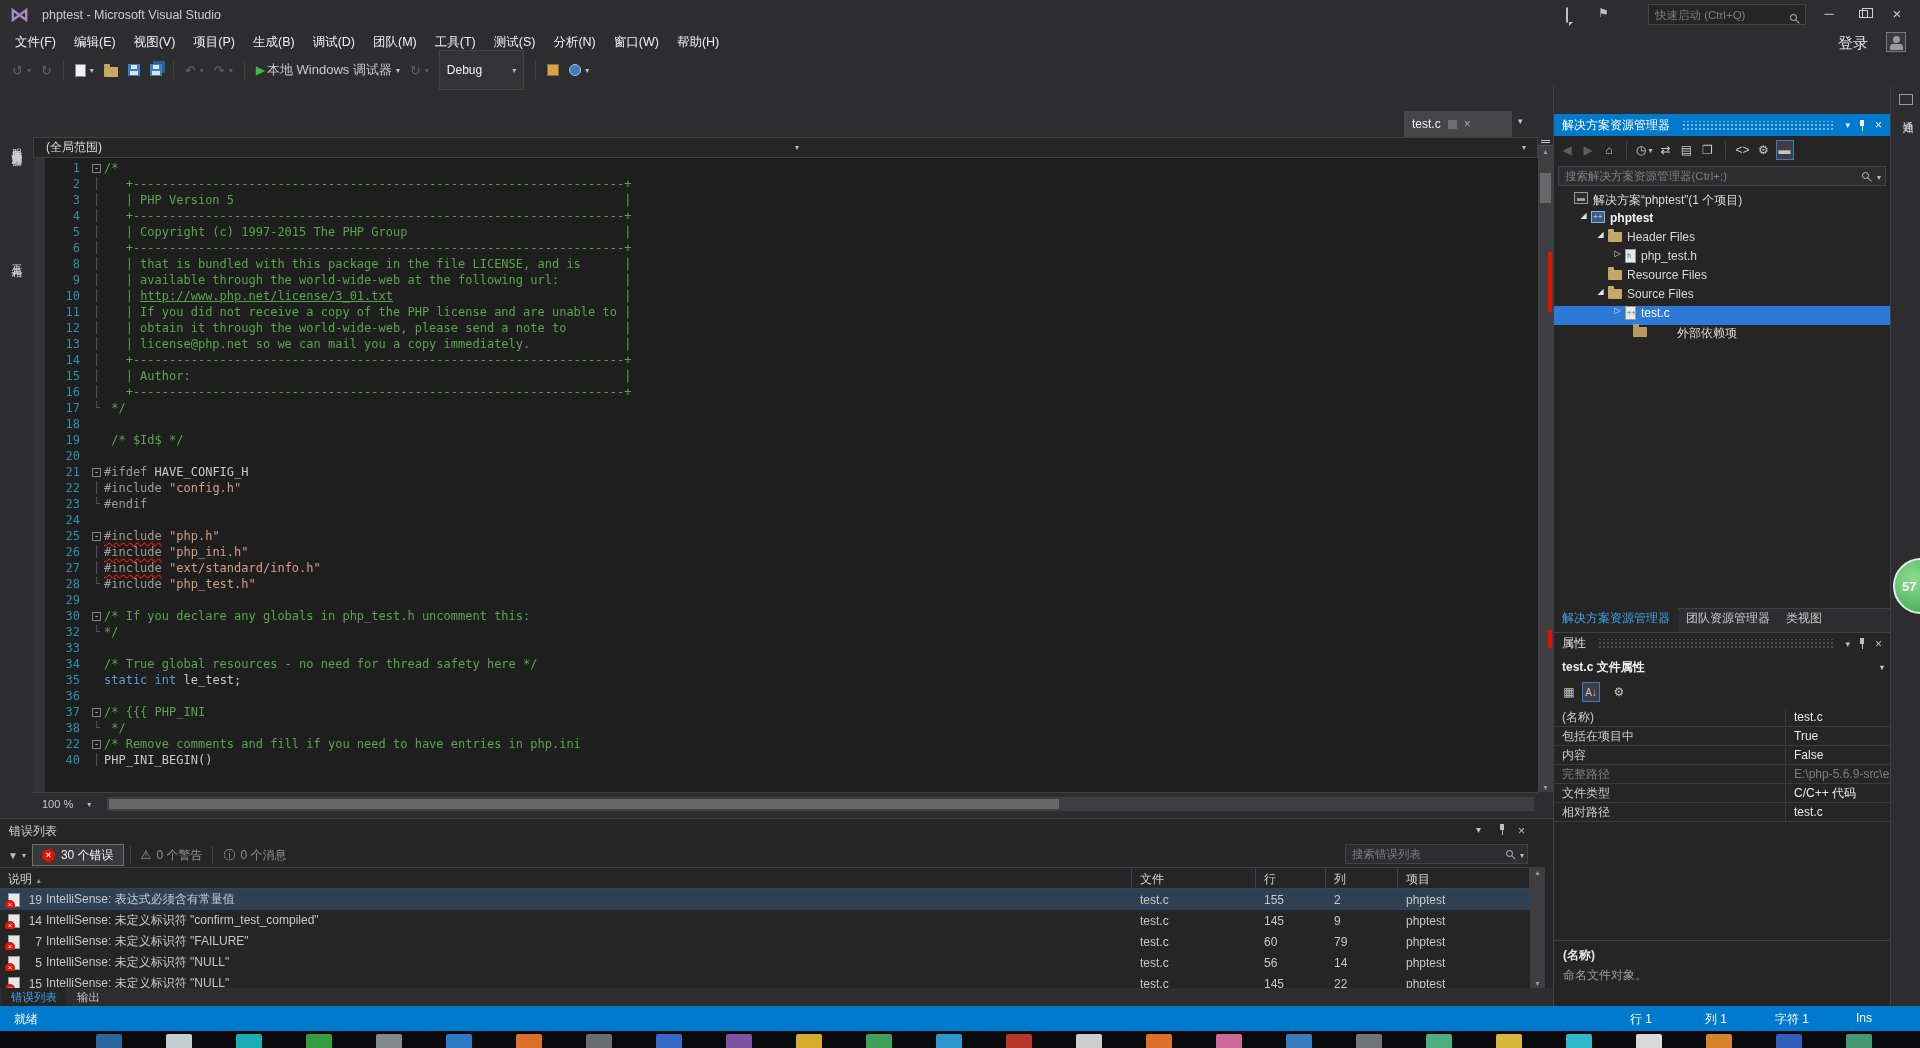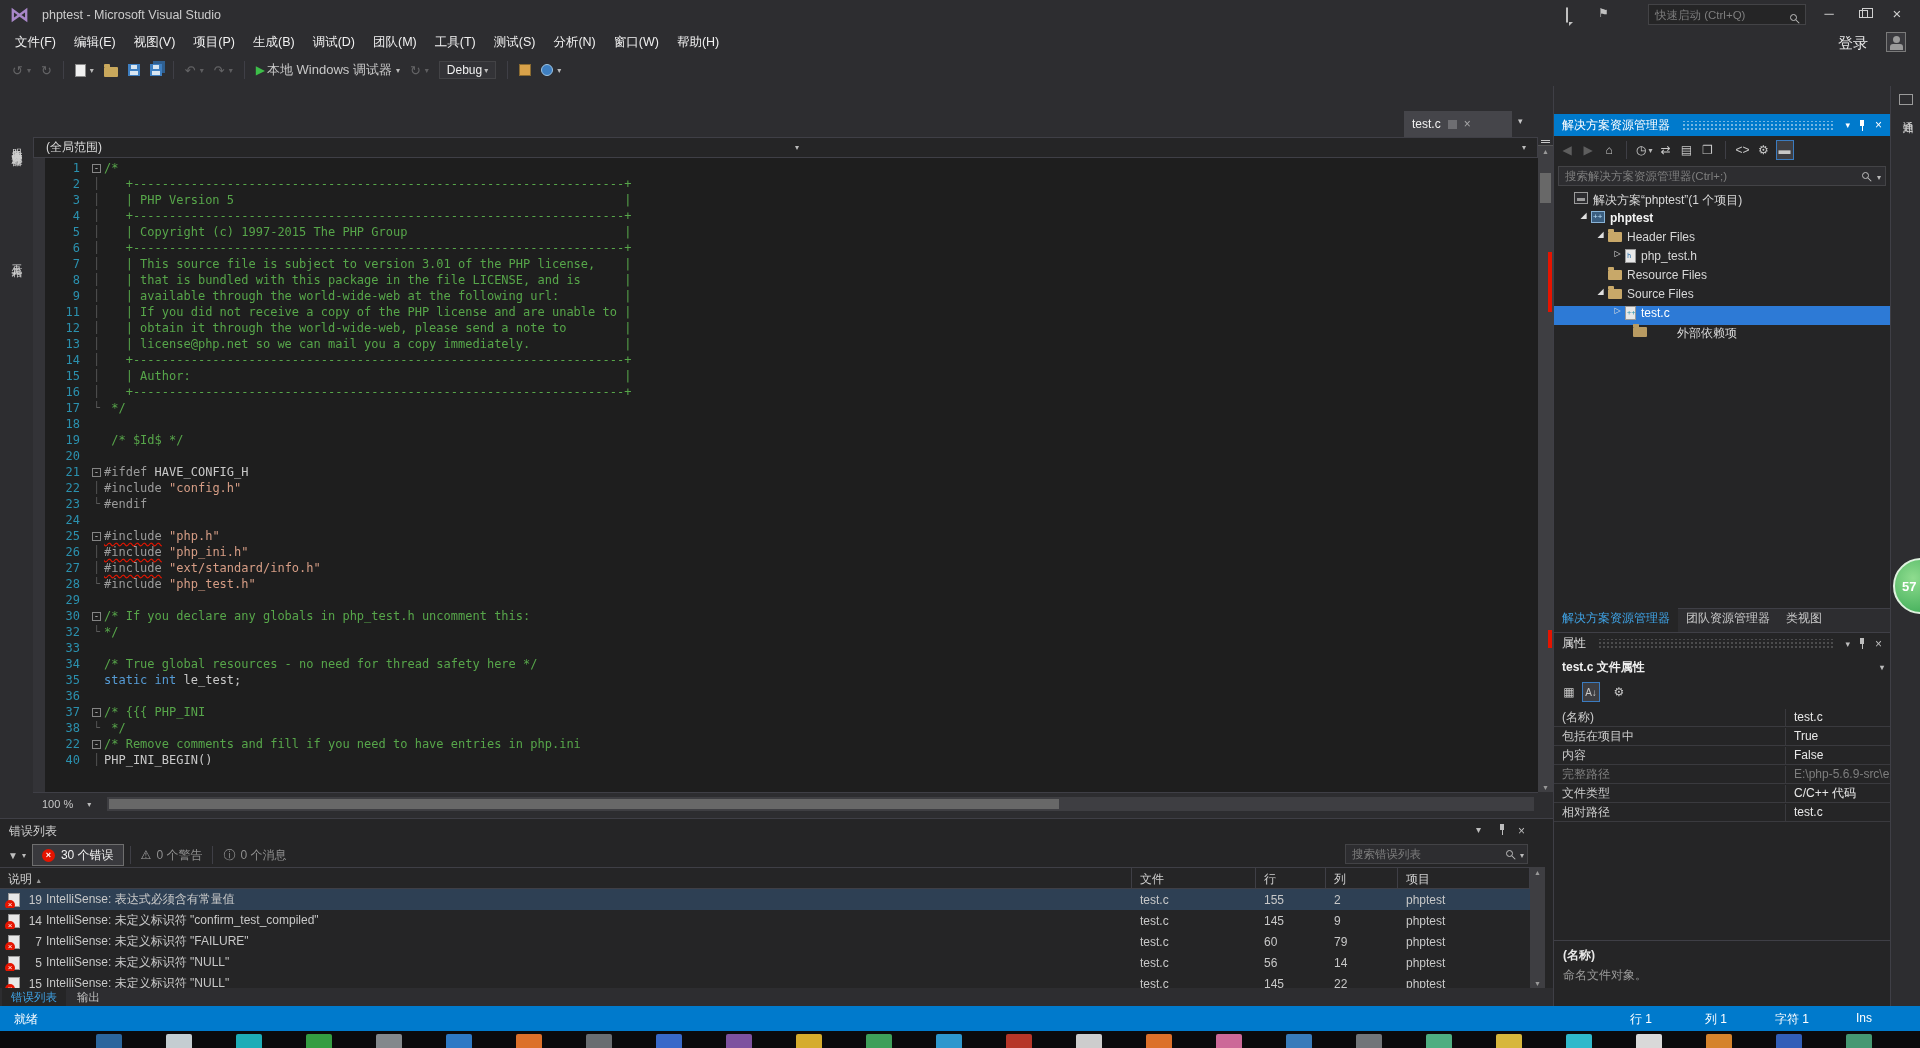--- a/index.html
+++ b/index.html
@@ -35,21 +35,21 @@
   #avatar::before{content:"";position:absolute;left:6px;top:3px;width:7px;height:7px;border-radius:50%;background:#9A9A9A}
   #avatar::after{content:"";position:absolute;left:3px;top:11px;width:13px;height:6px;border-radius:3px 3px 0 0;background:#9A9A9A}
 
   
   #toolbar{left:0;top:54px;width:1920px;height:32px;display:flex;align-items:center;padding-left:8px;gap:2px}
   .tbtn{height:24px;display:flex;align-items:center;padding:0 4px;color:#C8C8C8;font-size:13px;gap:2px}
   .dim{opacity:.35}
   .tsep{width:1px;height:18px;background:#3F3F46;margin:0 5px}
   .dd{font-size:8px;color:#BBBBBB;margin-left:2px}
   .run{color:#3DBE49;font-size:12px}
-  .combo{border:1px solid #434346;background:#333337;height:18px;padding:0 7px;display:flex;align-items:center;gap:0;font-size:12px;color:#F1F1F1;margin:0 4px}
+  .combo{border:1px solid #434346;background:#333337;height:40px;padding:0 7px;display:flex;align-items:center;gap:28px;font-size:12px;color:#F1F1F1;margin:0 4px}
   .i-doc16{display:inline-block;width:11px;height:13px;background:#F0F0F0;border:1px solid #888;position:relative}
   .i-folder{display:inline-block;width:14px;height:10px;background:#C9A85C;border-radius:1px;position:relative;margin-top:3px}
   .i-folder::before{content:"";position:absolute;left:0;top:-3px;width:6px;height:3px;background:#C9A85C;border-radius:1px 1px 0 0}
   .i-floppy{display:inline-block;width:12px;height:12px;background:#3E7FC1;position:relative}
   .i-floppy::before{content:"";position:absolute;left:3px;top:1px;width:6px;height:4px;background:#D8E6F2}
   .i-floppy::after{content:"";position:absolute;left:2px;bottom:1px;width:8px;height:4px;background:#D8E6F2}
   .i-floppy2{box-shadow:3px -3px 0 0 #2F5F90}
   .i-attach{display:inline-block;width:12px;height:12px;background:#D8A24A;border:1px solid #8A6A30}
   .i-find{display:inline-block;width:12px;height:12px;border-radius:50%;background:#3E7FC1;border:1px solid #9FC4E2}
 
@@ -302,23 +302,23 @@
 
   <div id="codebg" class="ab">
     <div id="bpmargin"></div>
     <div id="code">
         <div class="cl"><span class="ln">1</span><span class="fold"><span class="fbox">-</span></span><span class="tok-c">/*</span></div>
         <div class="cl"><span class="ln">2</span><span class="fold">│</span><span class="tok-c">   +--------------------------------------------------------------------+</span></div>
         <div class="cl"><span class="ln">3</span><span class="fold">│</span><span class="tok-c">   | PHP Version 5                                                      |</span></div>
         <div class="cl"><span class="ln">4</span><span class="fold">│</span><span class="tok-c">   +--------------------------------------------------------------------+</span></div>
         <div class="cl"><span class="ln">5</span><span class="fold">│</span><span class="tok-c">   | Copyright (c) 1997-2015 The PHP Group                              |</span></div>
         <div class="cl"><span class="ln">6</span><span class="fold">│</span><span class="tok-c">   +--------------------------------------------------------------------+</span></div>
-        <div class="cl"><span class="ln">7</span><span class="fold">│</span><span class="tok-c">   | This source file is subject to version 3.01 of the PHP license,    |</span></div>
         <div class="cl"><span class="ln">8</span><span class="fold">│</span><span class="tok-c">   | that is bundled with this package in the file LICENSE, and is      |</span></div>
         <div class="cl"><span class="ln">9</span><span class="fold">│</span><span class="tok-c">   | available through the world-wide-web at the following url:         |</span></div>
+        <div class="cl"><span class="ln">10</span><span class="fold">│</span><span class="tok-c">   | </span><span class="tok-l">http://www.php.net/license/3_01.txt</span><span class="tok-c">                                |</span></div>
         <div class="cl"><span class="ln">11</span><span class="fold">│</span><span class="tok-c">   | If you did not receive a copy of the PHP license and are unable to |</span></div>
         <div class="cl"><span class="ln">12</span><span class="fold">│</span><span class="tok-c">   | obtain it through the world-wide-web, please send a note to        |</span></div>
         <div class="cl"><span class="ln">13</span><span class="fold">│</span><span class="tok-c">   | license@php.net so we can mail you a copy immediately.             |</span></div>
         <div class="cl"><span class="ln">14</span><span class="fold">│</span><span class="tok-c">   +--------------------------------------------------------------------+</span></div>
         <div class="cl"><span class="ln">15</span><span class="fold">│</span><span class="tok-c">   | Author:                                                            |</span></div>
         <div class="cl"><span class="ln">16</span><span class="fold">│</span><span class="tok-c">   +--------------------------------------------------------------------+</span></div>
         <div class="cl"><span class="ln">17</span><span class="fold">└</span><span class="tok-c"> */</span></div>
         <div class="cl"><span class="ln">18</span><span class="fold"> </span></div>
         <div class="cl"><span class="ln">19</span><span class="fold"> </span><span class="tok-c"> /* $Id$ */</span></div>
         <div class="cl"><span class="ln">20</span><span class="fold"> </span></div>

